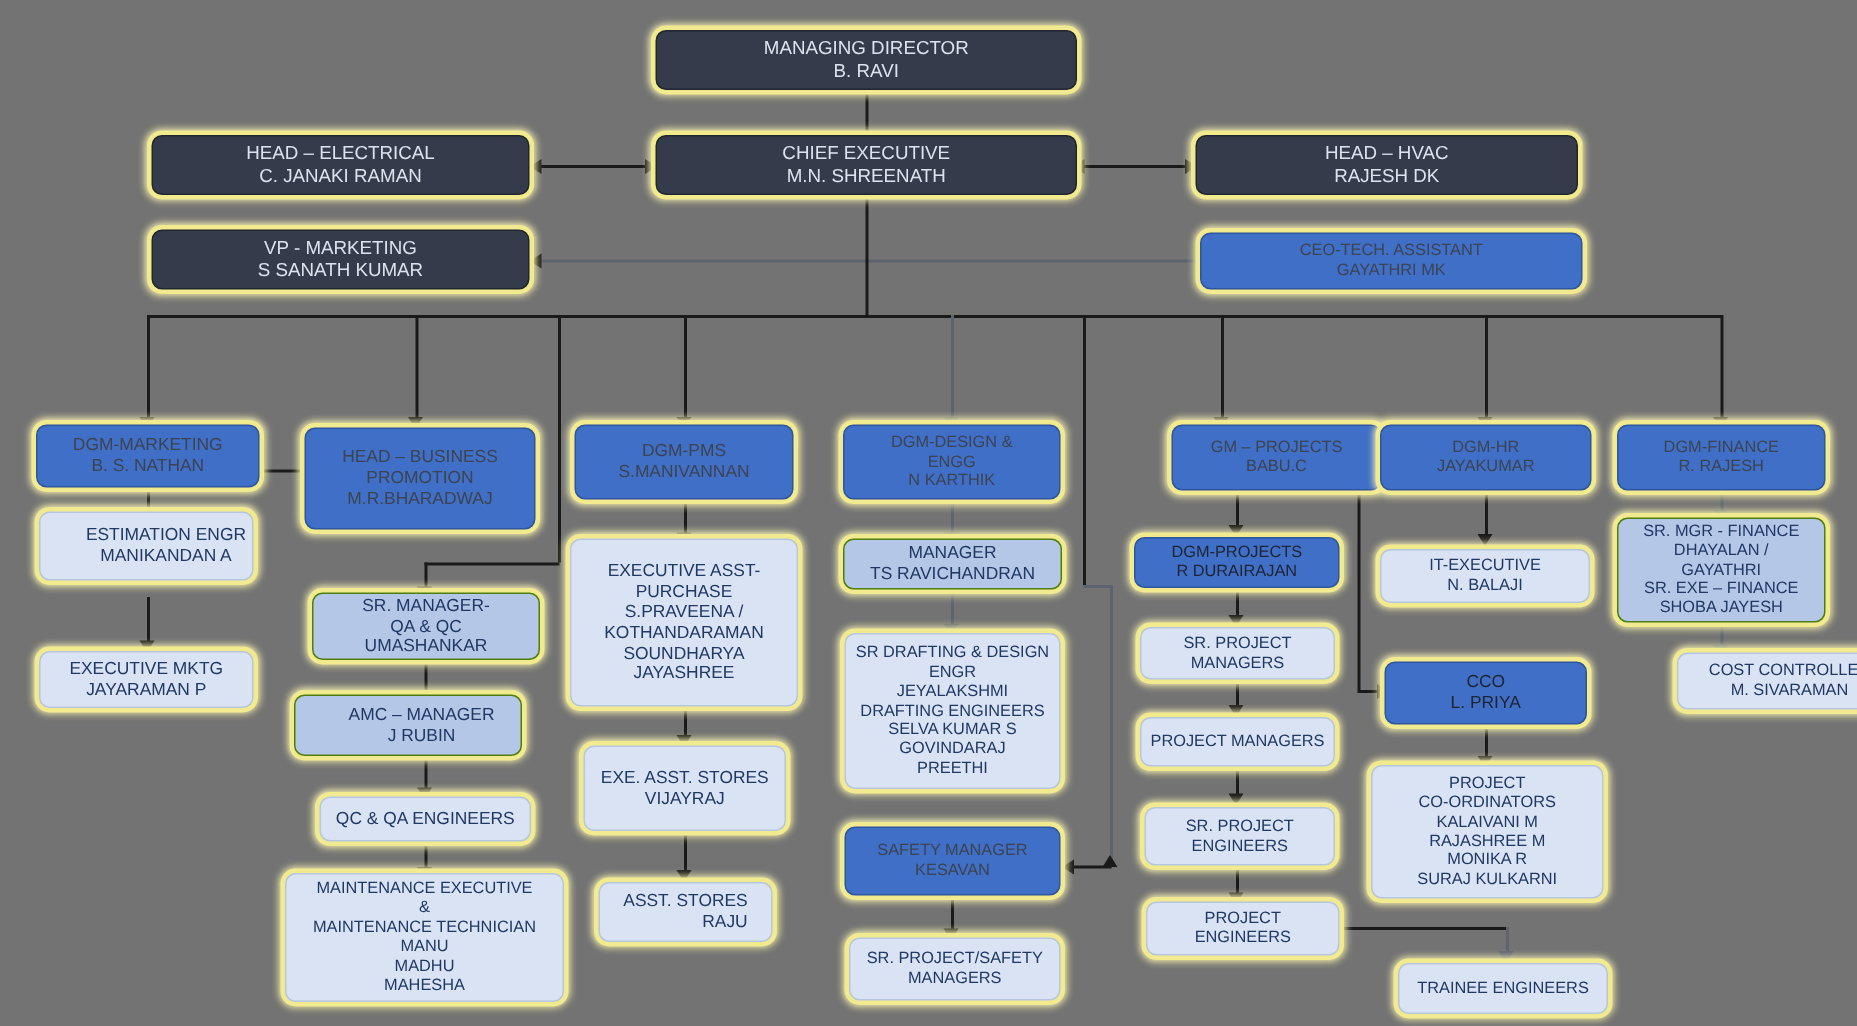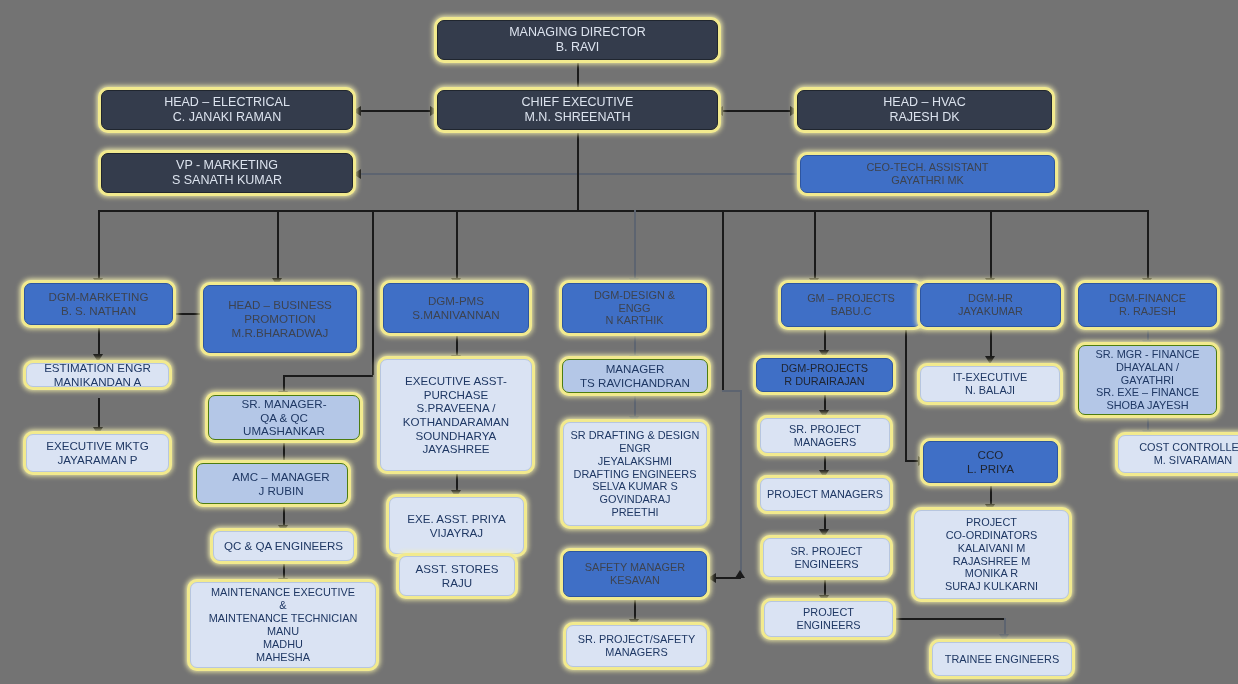--- a/index.html
+++ b/index.html
@@ -195,21 +195,21 @@
 
   <div class="node t-mid fs11" style="left:745px;top:283px;width:140px;height:44px;margin-left:36px;"><span>GM – PROJECTS
 BABU.C</span></div>
 
   <div class="node t-mid fs11" style="left:920px;top:283px;width:141px;height:44px;"><span>DGM-HR
 JAYAKUMAR</span></div>
 
   <div class="node t-mid fs11" style="left:1078px;top:283px;width:139px;height:44px;"><span>DGM-FINANCE
 R. RAJESH</span></div>
 
-  <div class="node t-light fs12" style="left:26px;top:363px;width:143px;height:24px;"><span>ESTIMATION ENGR
+  <div class="node t-light fs12" style="left:26px;top:341px;width:143px;height:46px;justify-content:flex-end;"><span>ESTIMATION ENGR
 MANIKANDAN A</span></div>
 
   <div class="node t-light fs12" style="left:26px;top:434px;width:143px;height:38px;"><span>EXECUTIVE  MKTG
 JAYARAMAN P</span></div>
 
   <div class="node t-midlight fs12" style="left:208px;top:395px;width:152px;height:45px;"><span>SR. MANAGER-
 QA &amp; QC
 UMASHANKAR</span></div>
 
   <div class="node t-midlight fs12" style="left:196px;top:463px;width:152px;height:41px;padding-left:22px;"><span>AMC – MANAGER
@@ -224,24 +224,24 @@
 MADHU
 MAHESHA</span></div>
 
   <div class="node t-light fs12" style="left:380px;top:359px;width:152px;height:112px;"><span>EXECUTIVE ASST-
 PURCHASE
 S.PRAVEENA /
 KOTHANDARAMAN
 SOUNDHARYA
 JAYASHREE</span></div>
 
-  <div class="node t-light fs12" style="left:389px;top:497px;width:135px;height:57px;"><span>EXE. ASST. PRIYA
+  <div class="node t-light fs12" style="left:389px;top:497px;width:135px;height:57px;"><span>EXE. ASST. STORES
 VIJAYRAJ</span></div>
 
-  <div class="node t-light fs12" style="left:399px;top:556px;width:116px;height:40px;"><span>ASST. STORES
+  <div class="node t-light fs12" style="left:399px;top:588px;width:116px;height:40px;text-align:right;"><span>ASST. STORES
 RAJU</span></div>
 
   <div class="node t-midlight fs12" style="left:562px;top:359px;width:146px;height:34px;"><span>MANAGER
 TS RAVICHANDRAN</span></div>
 
   <div class="node t-light fs11" style="left:563px;top:422px;width:144px;height:104px;"><span>SR DRAFTING &amp; DESIGN
 ENGR
 JEYALAKSHMI
 DRAFTING ENGINEERS
 SELVA KUMAR S

